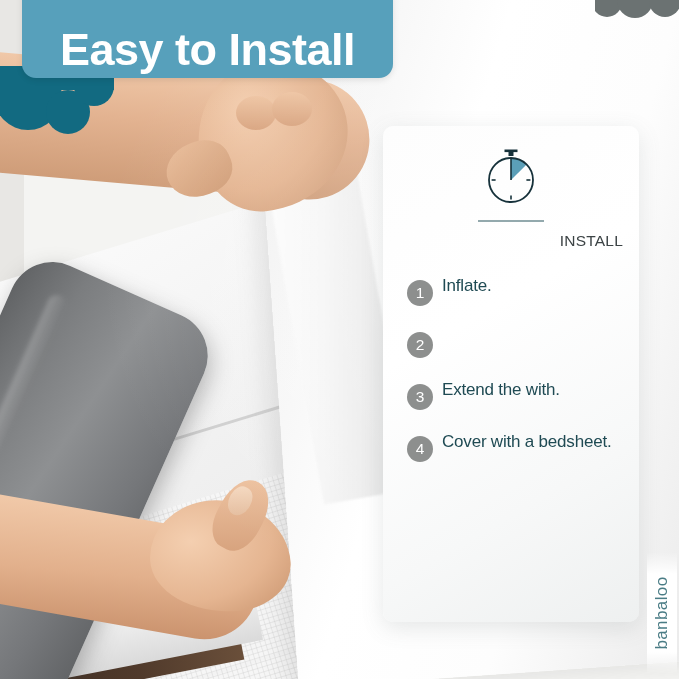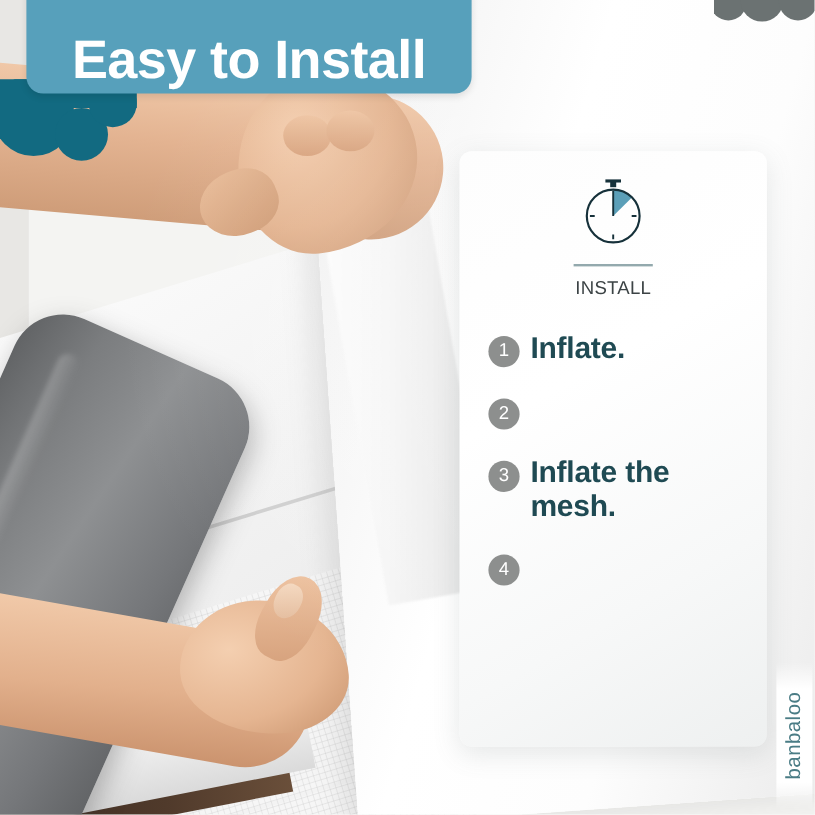--- a/index.html
+++ b/index.html
@@ -233,21 +233,21 @@
     left: 383px; top: 126px;
     width: 256px; height: 496px;
     background: linear-gradient(150deg, #fdfdfd 0%, #ffffff 38%, #f7f8f8 72%, #eef0f0 100%);
     border-radius: 10px;
     box-shadow: 0 6px 22px rgba(100,110,115,.16);
     box-sizing: border-box;
     padding: 22px 16px 10px 16px;
   }
 
   .badge {
-    text-align: center;
+    text-align: right;
   }
   .stopwatch {
     display: block;
     margin: 0 auto;
   }
   .badge-divider {
     width: 66px;
     height: 1.6px;
     background: #6f8c92;
     margin: 10px auto 9px auto;
@@ -280,23 +280,23 @@
     color: #ffffff;
     font-size: 15.5px;
     font-weight: 400;
     line-height: 26px;
     text-align: center;
     margin-top: 4px;
   }
   .step-text {
     margin-left: 9px;
     color: #1f4a53;
-    font-size: 25px;
+    font-size: 17px;
     line-height: 1.12;
-    font-weight: 700;
+    font-weight: 400;
     letter-spacing: -0.2px;
   }
 
   
   .logo {
     position: absolute;
     right: 2px;
     top: 552px;
     width: 30px;
     height: 122px;
@@ -398,24 +398,25 @@
     <div class="steps">
       <div class="step">
         <div class="step-num">1</div>
         <div class="step-text">Inflate.</div>
       </div>
       <div class="step">
         <div class="step-num">2</div>
       </div>
       <div class="step">
         <div class="step-num">3</div>
-        <div class="step-text">Inflate the mesh.</div>
+        <div class="step-text">Extend the with.</div>
       </div>
       <div class="step">
         <div class="step-num">4</div>
+        <div class="step-text">Cover with a bedsheet.</div>
       </div>
     </div>
 
   </div>
 
   <div class="logo">
     <span class="logo-text">banbaloo</span>
   </div>
 
 </div>

